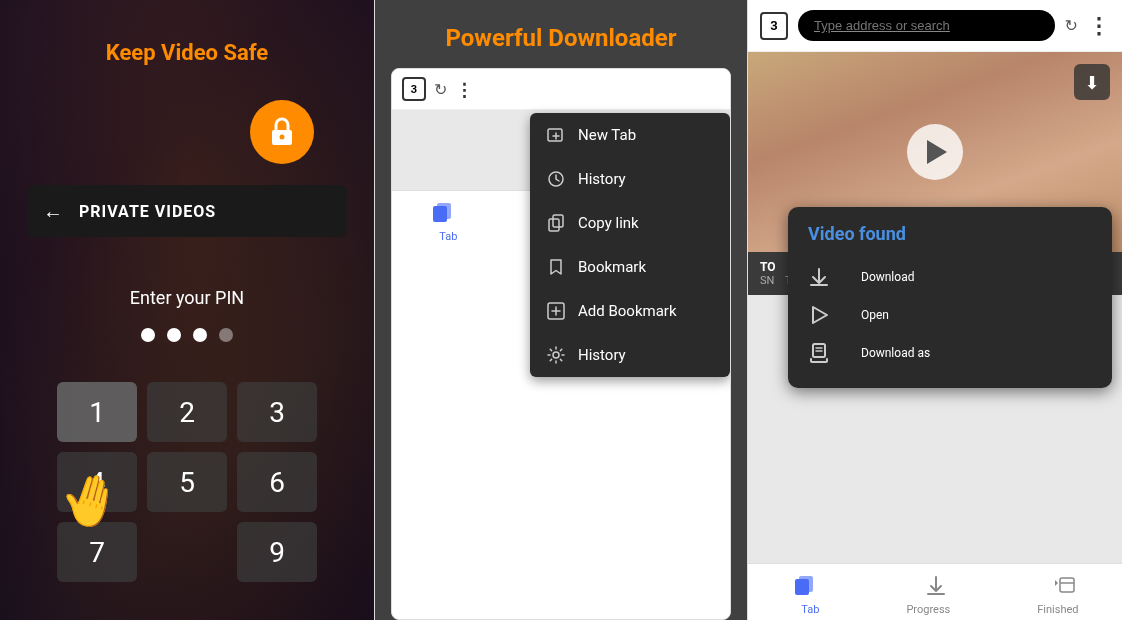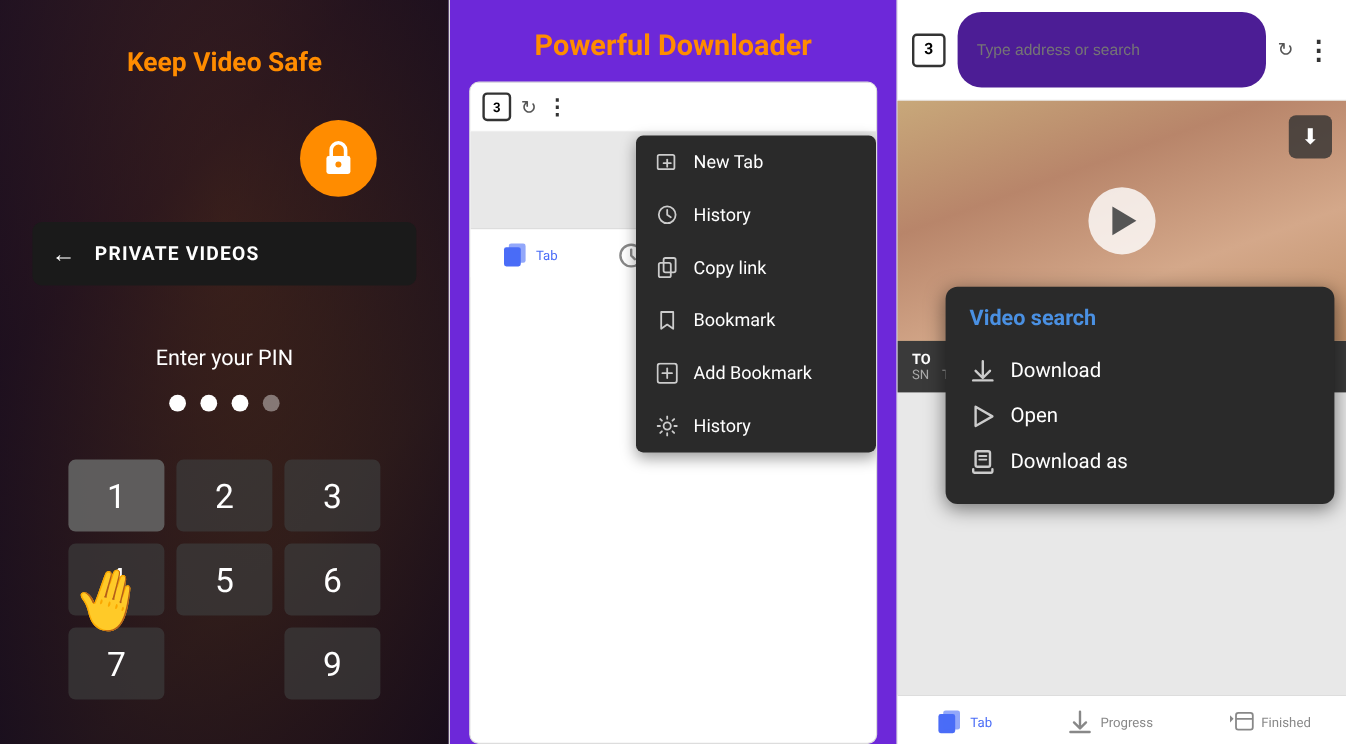--- a/index.html
+++ b/index.html
@@ -138,21 +138,21 @@
       left: 60px;
       z-index: 5;
       font-size: 50px;
       transform: rotate(15deg);
     }
 
     
     .panel2 {
       width: 374px;
       height: 620px;
-      background: #6d28d9;
+      background: #404040;
       display: flex;
       flex-direction: column;
       position: relative;
       border-left: 1px solid #ddd;
       border-right: 1px solid #ddd;
     }
     .panel2-title {
       color: #333;
       font-size: 24px;
       font-weight: 700;
@@ -246,22 +246,22 @@
     .browser-bottom-nav {
       display: flex;
       align-items: center;
       justify-content: space-around;
       padding: 8px 0 4px;
       background: white;
       border-top: 1px solid #ddd;
     }
     .nav-tab {
       display: flex;
-      flex-direction: row;
-      align-items: center;
+      flex-direction: column;
+      align-items: flex-end;
       gap: 3px;
       cursor: pointer;
     }
     .nav-tab-icon {
       width: 28px;
       height: 28px;
       display: flex;
       align-items: center;
       justify-content: center;
       font-size: 22px;
@@ -318,26 +318,27 @@
       border: 2px solid #333;
       border-radius: 4px;
       display: flex;
       align-items: center;
       justify-content: center;
       font-size: 13px;
       font-weight: 700;
     }
     .p3-search-bar {
       flex: 1;
-      background: #4c1d95;
+      background: #000000;
       border-radius: 20px;
-      padding: 24px 16px;
+      padding: 8px 16px;
       font-size: 13px;
       color: #888;
       border: none;
+      text-decoration: underline;
     }
     .p3-refresh {
       font-size: 16px;
       color: #555;
     }
     .p3-menu {
       font-size: 22px;
       color: #333;
       font-weight: 900;
     }
@@ -401,24 +402,24 @@
     }
     .vf-title {
       color: #4a90e2;
       font-size: 18px;
       font-weight: 700;
       margin-bottom: 14px;
     }
     .vf-option {
       display: flex;
       align-items: center;
-      gap: 12px;
+      gap: 31px;
       padding: 8px 0;
       color: white;
-      font-size: 17px;
+      font-size: 12px;
       cursor: pointer;
     }
     .vf-option-icon {
       width: 22px;
       height: 22px;
       display: flex;
       align-items: center;
       justify-content: center;
       color: #ccc;
       font-size: 18px;
@@ -633,21 +634,21 @@
     </div>
 
     <div class="video-info-bar">
       <div class="vi-left">
         <div class="vi-label">TO <span style="margin-left:40px">ON</span></div>
         <div class="vi-sublabel">SN &nbsp;&nbsp; Top</div>
       </div>
     </div>
 
     <div class="video-found-popup">
-      <div class="vf-title">Video search</div>
+      <div class="vf-title">Video found</div>
       <div class="vf-option">
         <span class="vf-option-icon">
           <svg width="22" height="22" viewBox="0 0 22 22" fill="none">
             <path d="M11 3v12M5 11l6 6 6-6" stroke="#ccc" stroke-width="2" stroke-linecap="round" stroke-linejoin="round" fill="none"></path>
             <line x1="3" y1="19" x2="19" y2="19" stroke="#ccc" stroke-width="2" stroke-linecap="round"></line>
           </svg>
         </span>
         <span>Download</span>
       </div>
       <div class="vf-option">

